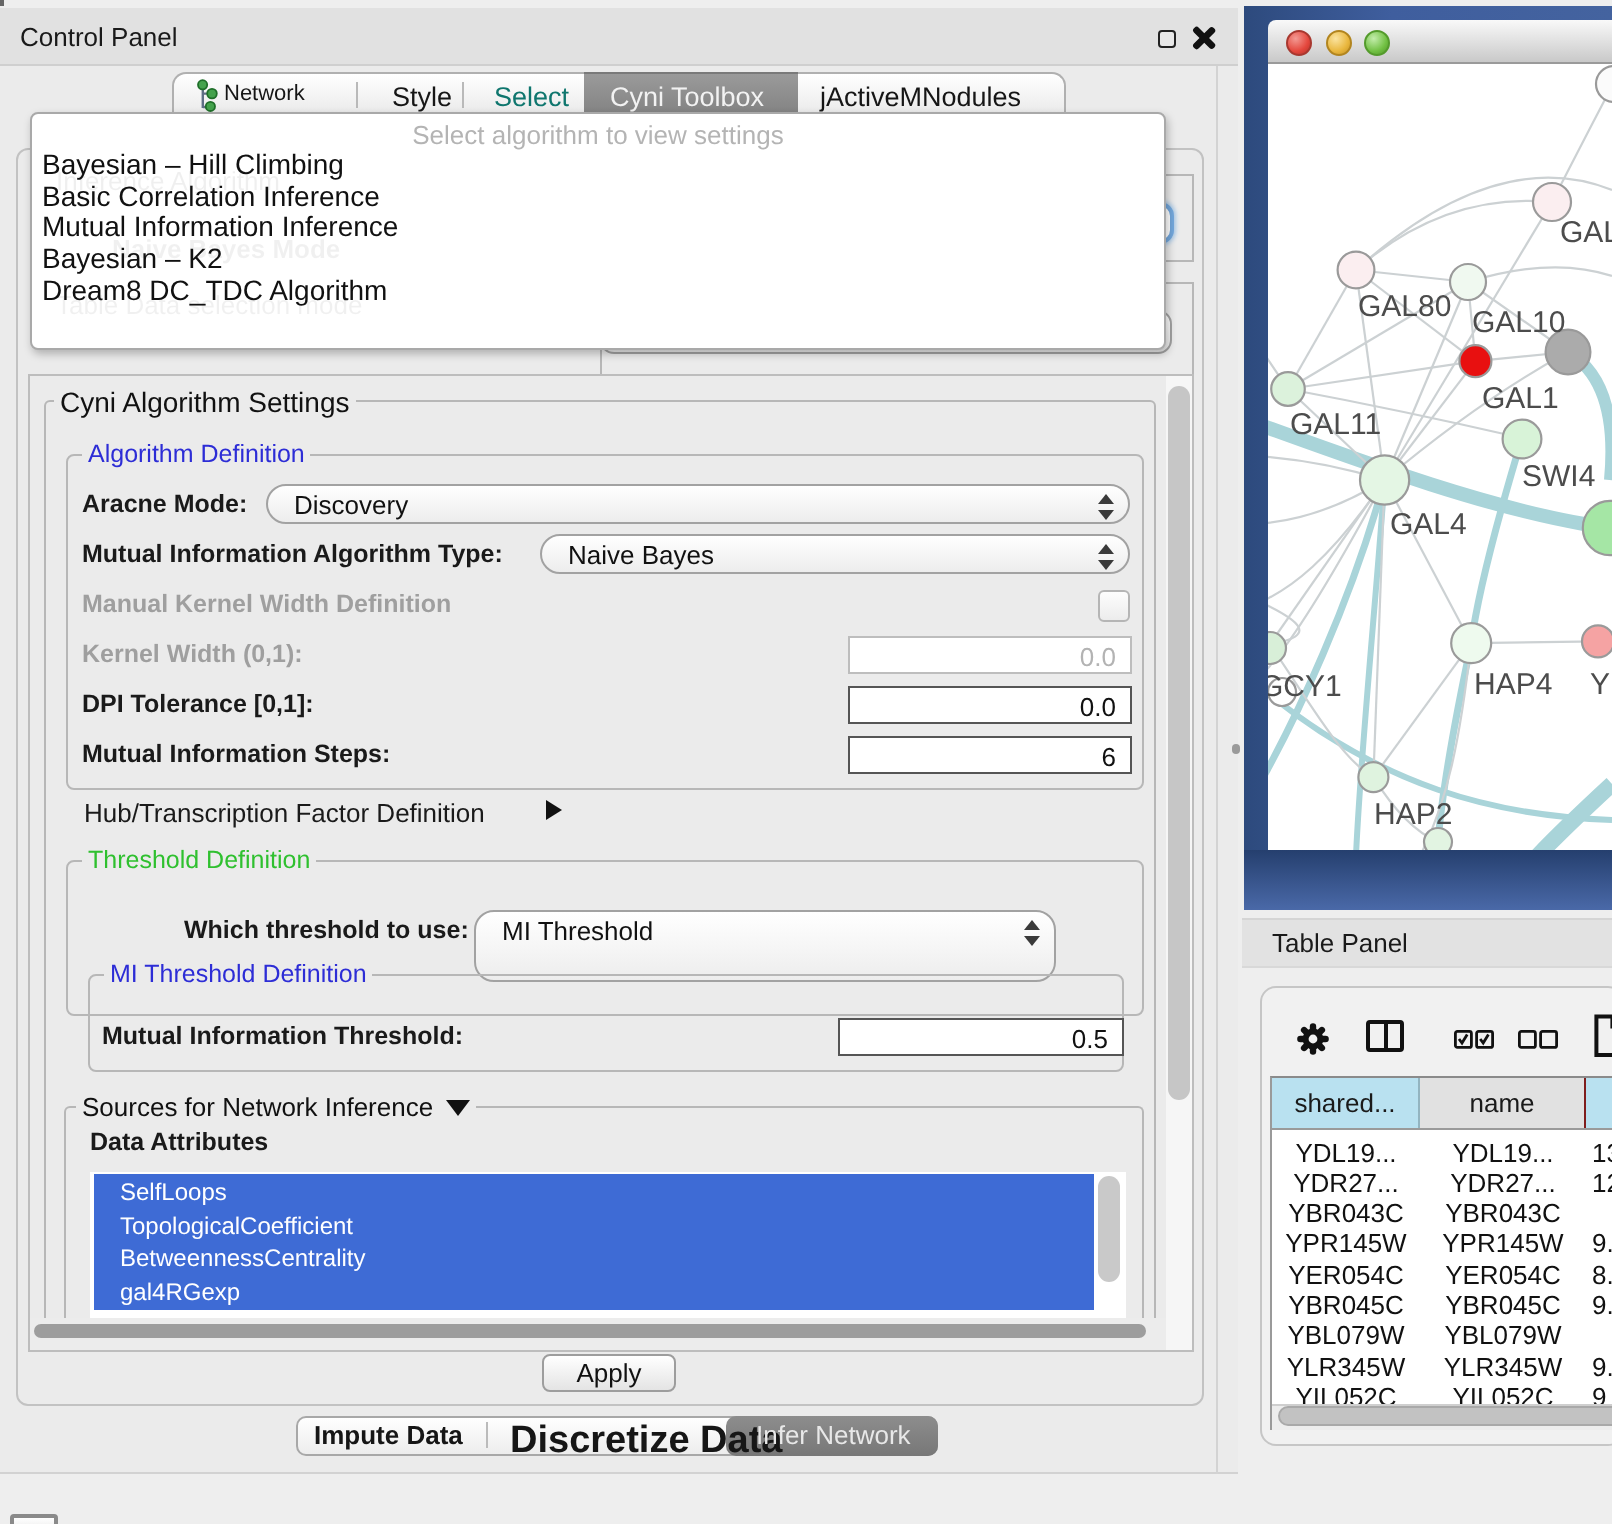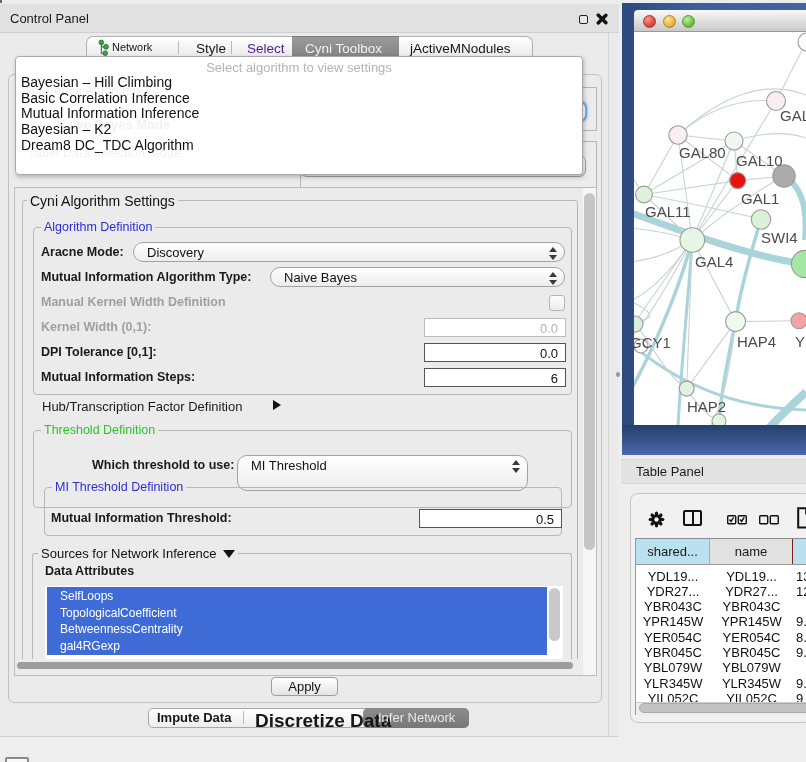--- a/index.html
+++ b/index.html
@@ -55,21 +55,21 @@
       <path d="M4.4,4 L4.4,15 M4.4,7.8 L8,7.8 M4.4,14.5 L7,14.5"></path>
     </g>
     <circle cx="4.3" cy="3.4" r="2.3" fill="#44a24c" stroke="#1f6f29" stroke-width="0.9"></circle>
     <circle cx="9" cy="7.8" r="2.4" fill="#44a24c" stroke="#1f6f29" stroke-width="0.9"></circle>
     <circle cx="8.2" cy="14.2" r="2.3" fill="#44a24c" stroke="#1f6f29" stroke-width="0.9"></circle>
   </svg>
   <div class="abs" style="left:112px;top:37px;font-size:11px;color:#161616;">Network</div>
   <div class="abs" style="left:178px;top:37px;width:1px;height:13px;background:#b9b9b9;"></div>
   <div class="abs" style="left:196px;top:37px;font-size:13.5px;color:#161616;">Style</div>
   <div class="abs" style="left:231px;top:37px;width:1px;height:13px;background:#b9b9b9;"></div>
-  <div class="abs" style="left:247px;top:37px;font-size:13.5px;color:#4c1d95;">Select</div>
+  <div class="abs" style="left:247px;top:37px;font-size:13.5px;color:#0f766e;">Select</div>
   <div class="abs" style="left:305px;top:37px;font-size:13.5px;color:#f2f2f2;">Cyni Toolbox</div>
   <div class="abs" style="left:410px;top:37px;font-size:13.5px;color:#161616;">jActiveMNodules</div>
 
   <div class="abs" style="left:300px;top:83px;width:295px;height:42px;border:1px solid #b7b7b7;"></div>
   <div class="abs" style="left:300px;top:97px;width:287px;height:21px;background:#fff;border:2.5px solid #73a7dc;border-radius:7px;box-shadow:0 0 2px 1px #a8c9e8;box-sizing:border-box;"></div>
   <div class="abs" style="left:300px;top:137px;width:295px;height:45px;border:1px solid #b7b7b7;"></div>
   <div class="abs" style="left:300px;top:151px;width:286px;height:22px;background:linear-gradient(#ffffff,#e9e9e9);border:1px solid #a2a2a2;border-radius:7px;box-sizing:border-box;"></div>
 
   <div class="abs" style="left:14px;top:183px;width:583px;height:489px;border:1px solid #bdbdbd;background:#ebebeb;box-sizing:border-box;"></div>
 

